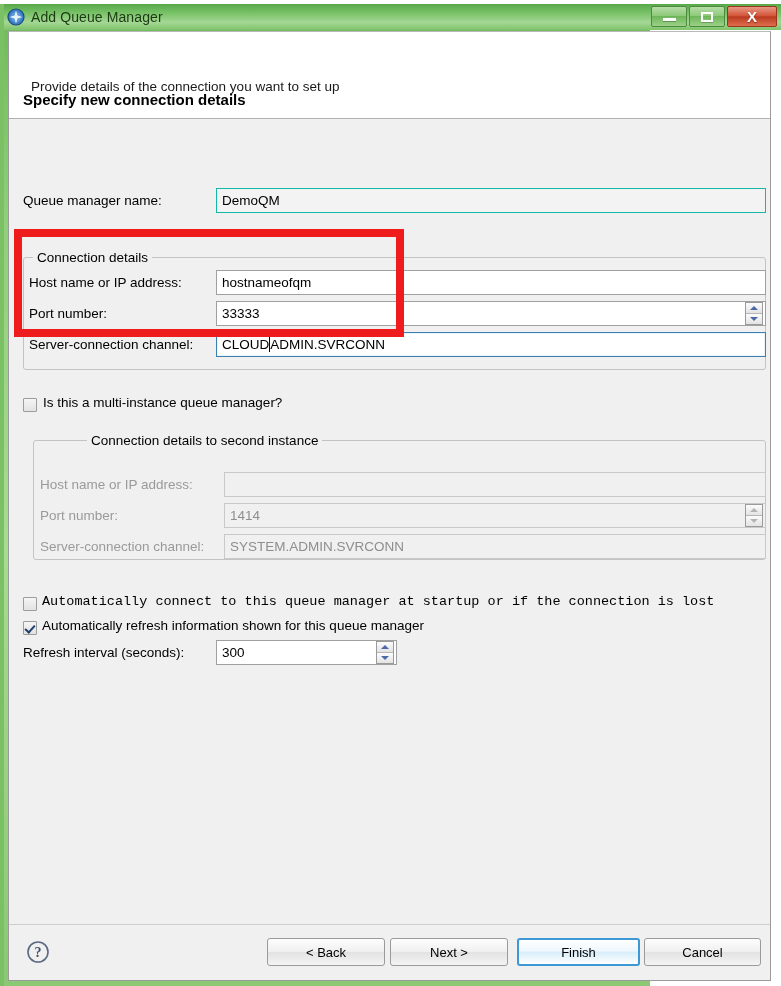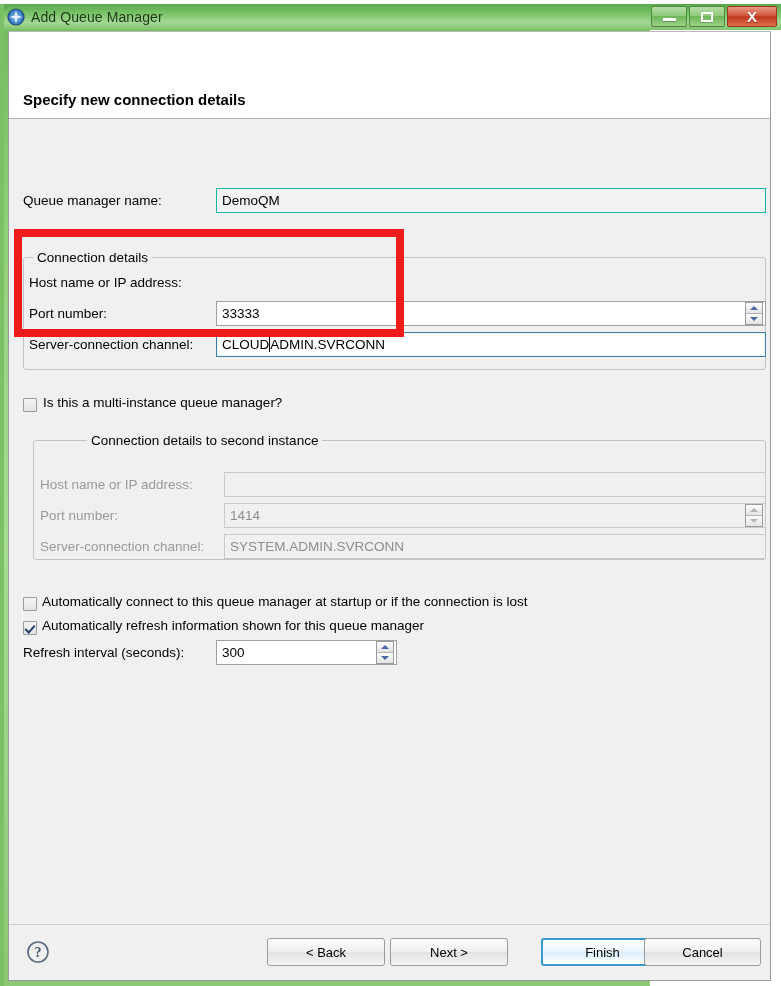--- a/index.html
+++ b/index.html
@@ -286,21 +286,20 @@
     font-size: 13px;
     color: #000;
     display: flex;
     align-items: center;
     justify-content: center;
     cursor: default;
   }
   .dlg-btn.default {
     border: 2px solid #3c99d4;
     background: linear-gradient(to bottom, #ffffff 0%, #eef7fd 45%, #d9eefa 52%, #ffffff 100%);
-    margin-left: 24px;
   }
   #help-icon {
     position: absolute;
     left: 17px;
     top: 15px;
     width: 24px; height: 24px;
   }
 
   
   #red-box {
@@ -339,31 +338,33 @@
       <div class="win-btn close">
         <span class="glyph-close">X</span>
       </div>
     </div>
   </div>
 
   <div id="dialog">
 
     <div id="header">
       <div id="header-title">Specify new connection details</div>
+      <div id="header-sub">Provide details of the connection you want to set up</div>
     </div>
 
     <div id="content">
 
       <div class="lbl" style="left:14px; top:73px;">Queue manager name:</div>
       <div class="field readonlyish" style="left:207px; top:68px; width:550px;">DemoQM</div>
 
       <div class="group" style="left:14px; top:137px; width:743px; height:113px;"></div>
       <div class="group-title" style="left:24px; top:130px;">Connection details</div>
 
       <div class="lbl" style="left:20px; top:155px;">Host name or IP address:</div>
+      <div class="field" style="left:207px; top:150px; width:550px;">hostnameofqm</div>
 
       <div class="lbl" style="left:20px; top:186px;">Port number:</div>
       <div class="field" style="left:207px; top:181px; width:550px;">33333</div>
       <div class="spin" style="left:736px; top:182px;">
         <div class="up">
             <span class="tri-up"></span>
           </div>
         <div class="dn">
             <span class="tri-dn"></span>
           </div>
@@ -393,21 +394,21 @@
           </div>
         <div class="dn">
             <span class="tri-dn"></span>
           </div>
       </div>
 
       <div class="lbl dim" style="left:31px; top:419px;">Server-connection channel:</div>
       <div class="field disabled" style="left:215px; top:414px; width:542px;">SYSTEM.ADMIN.SVRCONN</div>
 
       <div class="cbx" style="left:14px; top:477px;"></div>
-      <div class="lbl" style="left:33px; top:474px;">Automatically connect to this queue manager at startup or if the connection is lost</div>
+      <div class="lbl" style="left:33px; top:474px;font-family:Liberation Mono, monospace;">Automatically connect to this queue manager at startup or if the connection is lost</div>
 
       <div class="cbx checked" style="left:14px; top:501px;"></div>
       <div class="lbl" style="left:33px; top:498px;">Automatically refresh information shown for this queue manager</div>
 
       <div class="lbl" style="left:14px; top:525px;">Refresh interval (seconds):</div>
       <div class="field" style="left:207px; top:520px; width:181px;">300</div>
       <div class="spin" style="left:367px; top:521px;">
         <div class="up">
             <span class="tri-up"></span>
           </div>

